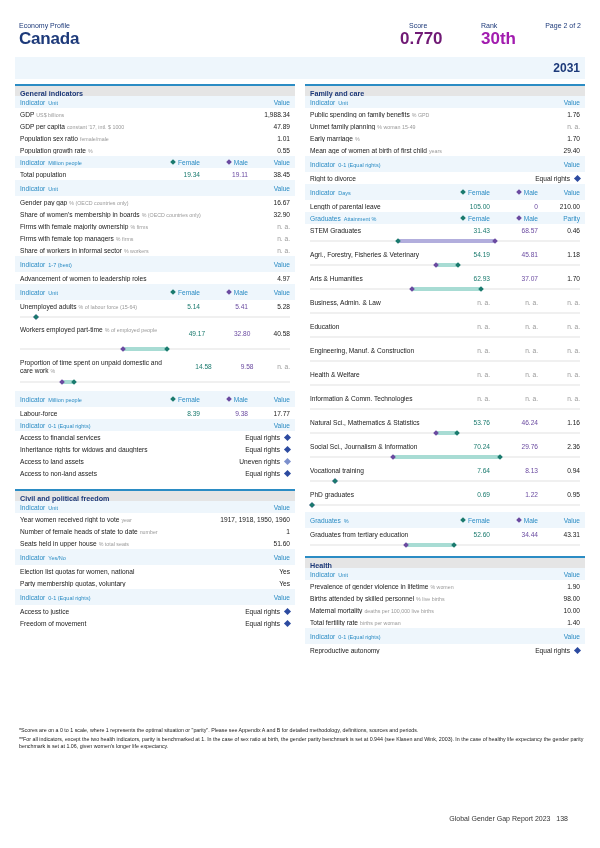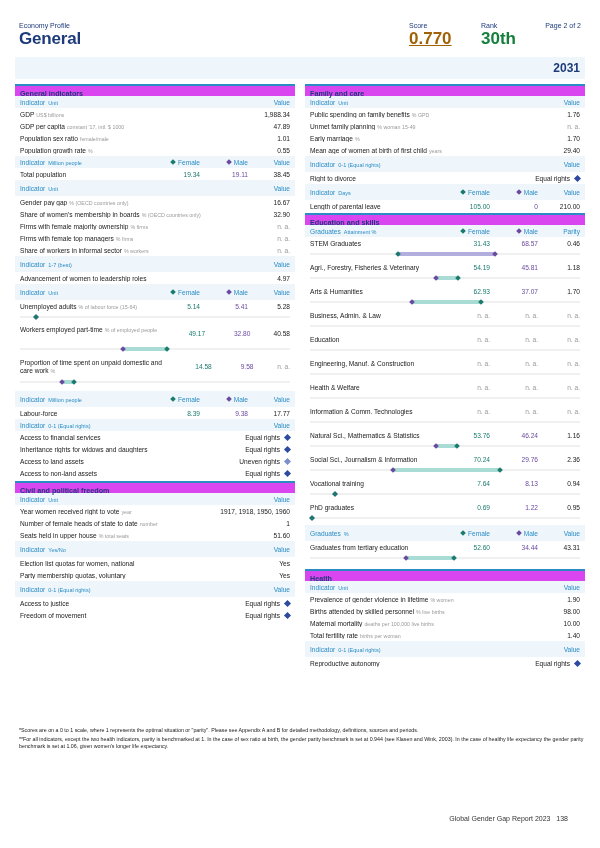--- a/index.html
+++ b/index.html
@@ -3,34 +3,34 @@
 <meta charset="utf-8">
 <style>
   * { box-sizing: border-box; margin: 0; padding: 0; }
   html, body { width: 600px; height: 848px; background: #ffffff; overflow: hidden; }
   body { font-family: "Liberation Sans", sans-serif; color: #1a1a1a; position: relative; }
 
   .hdr { position: absolute; left: 19px; top: 22px; width: 562px; height: 30px; }
   .hdr .eco-label { position: absolute; left: 0; top: 0; font-size: 7px; color: #1d3a7a; }
   .hdr .country { position: absolute; left: 0; top: 7px; font-size: 17px; font-weight: bold; color: #1d3a7a; letter-spacing: -0.2px; }
   .hdr .score-label { position: absolute; left: 390px; top: 0; font-size: 7px; color: #1d3a7a; }
-  .hdr .score { position: absolute; left: 390px; top: 7px; font-size: 17px; font-weight: bold; color: #a16207; text-decoration: underline; }
+  .hdr .score { position: absolute; left: 381px; top: 7px; font-size: 17px; font-weight: bold; color: #701a75; }
   .hdr .rank-label { position: absolute; left: 462px; top: 0; font-size: 7px; color: #1d3a7a; }
-  .hdr .rank { position: absolute; left: 462px; top: 7px; font-size: 17px; font-weight: bold; color: #15803d; }
+  .hdr .rank { position: absolute; left: 462px; top: 7px; font-size: 17px; font-weight: bold; color: #a21caf; }
   .hdr .page { position: absolute; right: 0; top: 0; font-size: 7px; color: #1d3a7a; }
 
   .title-bar { position: absolute; left: 15px; top: 57px; width: 570px; height: 22px; background: #eef6fc; }
   .title-bar .t { position: absolute; left: 5px; top: 4px; font-size: 12px; font-weight: bold; color: #1d3a7a; }
   .title-bar .y { position: absolute; right: 5px; top: 4px; font-size: 12px; font-weight: bold; color: #1d3a7a; }
 
   .col { position: absolute; top: 84px; width: 280px; }
   .col.left { left: 15px; }
   .col.right { left: 305px; }
 
-  .sec-head { border-top: 2px solid #2b8cc4; background: #d946ef; padding: 3px 5px 2px; font-size: 7.2px; font-weight: bold; color: #1d3a7a; height: 12px; }
+  .sec-head { border-top: 2px solid #2b8cc4; background: #e5e5e5; padding: 3px 5px 2px; font-size: 7.2px; font-weight: bold; color: #1d3a7a; height: 12px; }
   .ind-row { background: #eef6fc; height: 12px; display: flex; align-items: center; padding: 0 5px; font-size: 6.6px; color: #2b8cc4; }
   .ind-row.tall { height: 16px; }
   .ind-row .lbl { flex: 1; }
   .ind-row .unit { font-size: 5.5px; margin-left: 3px; }
   .ind-row .f, .ind-row .m, .ind-row .v { text-align: right; }
   .ind-row .f { width: 48px; color: #2b8cc4; }
   .ind-row .m { width: 48px; color: #2b8cc4; }
   .ind-row .v { width: 42px; }
   .dia { display: inline-block; width: 4px; height: 4px; transform: rotate(45deg); margin-right: 3px; vertical-align: 1px; }
   .dia.fe { background: #1a7a6e; }
@@ -73,21 +73,21 @@
 
   .notes { position: absolute; left: 19px; top: 727px; width: 565px; font-size: 5.3px; color: #1a1a1a; line-height: 7px; }
   .notes p { margin-bottom: 2px; }
   .footer { position: absolute; right: 32px; top: 815px; font-size: 7px; color: #333; }
 </style>
 </head>
 <body>
 
 <div class="hdr">
   <div class="eco-label">Economy Profile</div>
-  <div class="country">General</div>
+  <div class="country">Canada</div>
   <div class="score-label">Score</div>
   <div class="score">0.770</div>
   <div class="rank-label">Rank</div>
   <div class="rank">30th</div>
   <div class="page">Page 2 of 2</div>
 </div>
 
 <div class="title-bar">
   <div class="y">2031</div>
 </div>
@@ -240,21 +240,21 @@
       </span>
     </div>
   <div class="row">
       <span class="name">Access to non-land assets</span>
       <span class="rights">
         <span>Equal rights</span>
         <span class="rd"></span>
       </span>
     </div>
 
-  <div class="sec-head" style="margin-top:2px">Civil and political freedom</div>
+  <div class="sec-head" style="margin-top:10px">Civil and political freedom</div>
   <div class="ind-row">
     <span class="lbl"><span>Indicator</span><span class="unit">Unit</span></span>
     <span class="v">Value</span>
   </div>
   <div class="row">
       <span class="name"><span>Year women received right to vote</span><span class="u">year</span></span>
       <span class="v" style="width:120px">1917, 1918, 1950, 1960</span>
     </div>
   <div class="row">
       <span class="name"><span>Number of female heads of state to date</span><span class="u">number</span></span>
@@ -336,21 +336,20 @@
     <span class="m"><span class="dia ma"></span><span>Male</span></span>
     <span class="v">Value</span>
   </div>
   <div class="row">
       <span class="name">Length of parental leave</span>
       <span class="f">105.00</span>
       <span class="m">0</span>
       <span class="v" style="width:42px">210.00</span>
     </div>
 
-  <div class="sec-head" style="margin-top:1px">Education and skills</div>
   <div class="ind-row">
     <span class="lbl"><span>Graduates</span><span class="unit">Attainment %</span></span>
     <span class="f"><span class="dia fe"></span><span>Female</span></span>
     <span class="m"><span class="dia ma"></span><span>Male</span></span>
     <span class="v">Parity</span>
   </div>
 
   <div class="brow">
     <div class="top">
         <span class="name">STEM Graduates</span>

